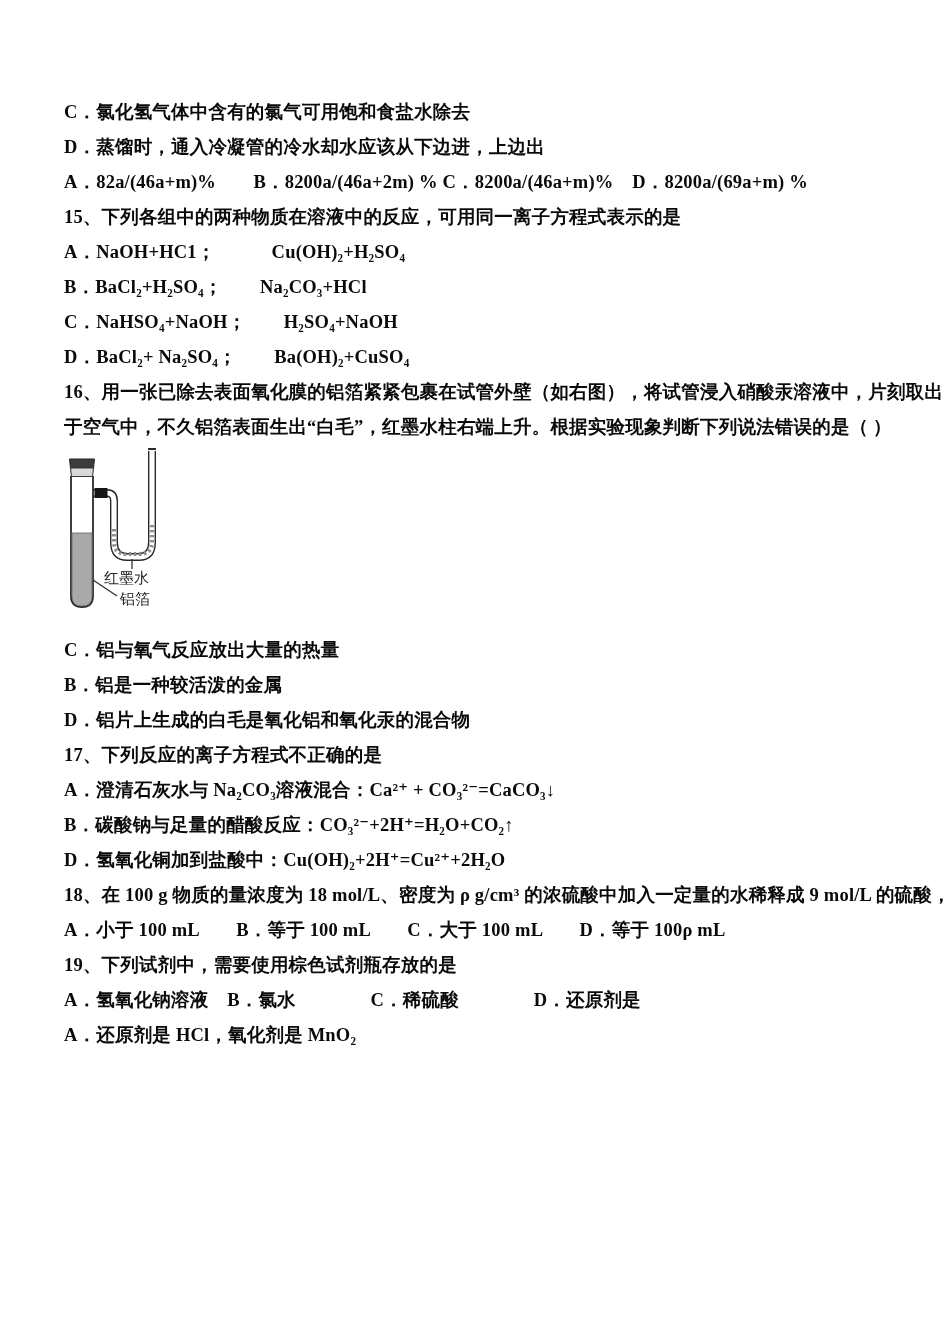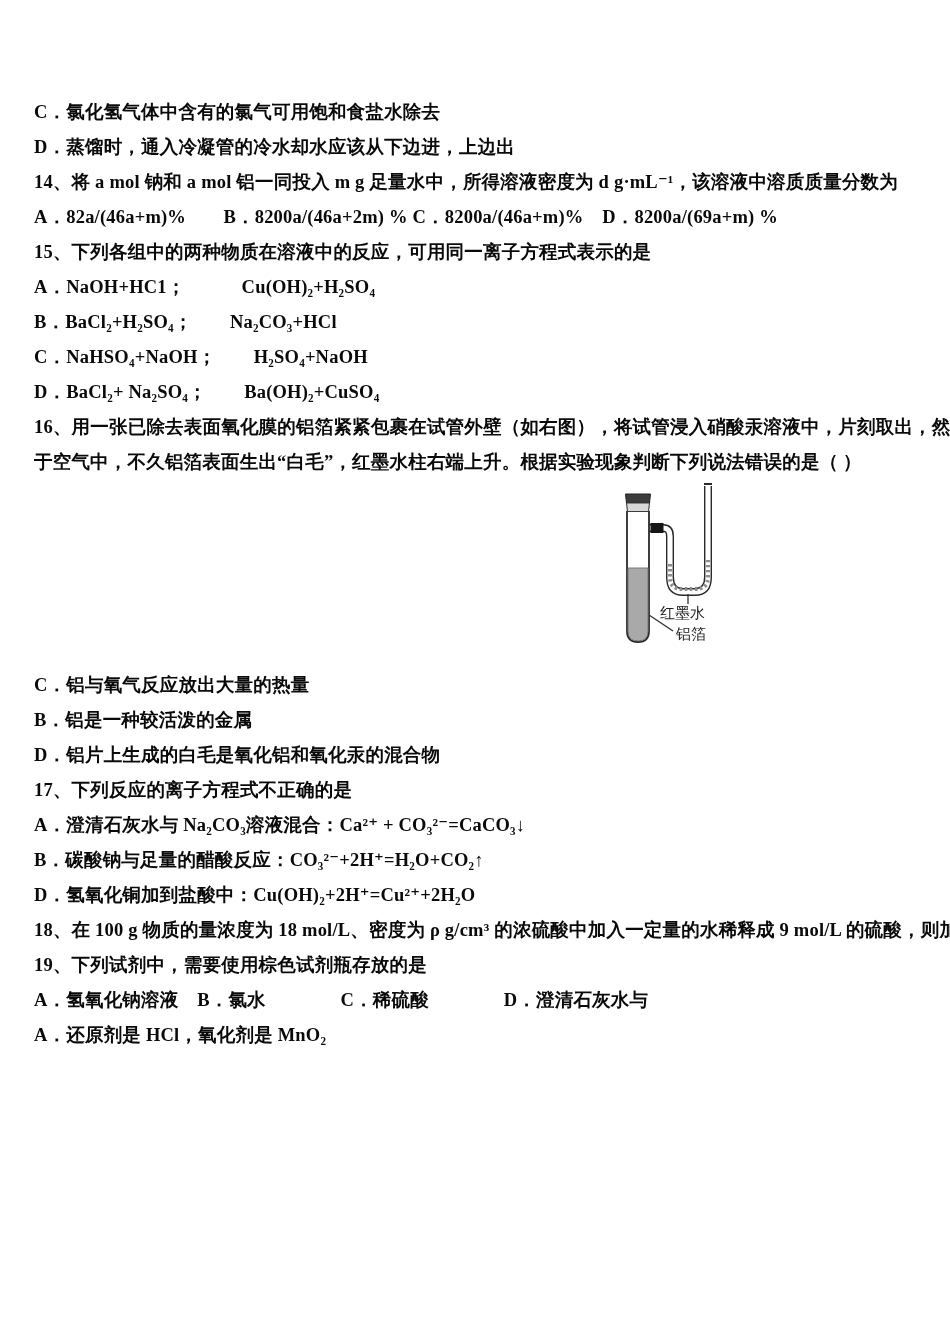--- a/index.html
+++ b/index.html
@@ -9,34 +9,33 @@
     height: 1344px;
     background: #ffffff;
     color: #0a0a0a;
     font-family: "Liberation Serif", "DejaVu Serif", serif;
     font-weight: bold;
     overflow: hidden;
   }
   .page {
     width: 776px;
     height: 1344px;
-    padding: 95px 36px 0 34px;
+    padding: 95px 36px 0 64px;
   }
   .line {
     margin: 0;
     height: 35px;
     line-height: 35px;
     font-size: 18.5px;
     white-space: pre;
     letter-spacing: 0.2px;
   }
   .fig {
     margin: 2px 0 10px 2px;
     height: 176px;
-    text-align: right;
   }
   .q20-line {
     margin-top: 8px;
     margin-bottom: 3px;
   }
   .delta-eq {
     display: inline-block;
     vertical-align: -5px;
     margin: 0 1px;
     text-align: center;
@@ -61,21 +60,20 @@
   }
 </style>
 </head>
 <body>
 
 <div class="page">
 
   <p class="line">C．氯化氢气体中含有的氯气可用饱和食盐水除去</p>
   <p class="line">D．蒸馏时，通入冷凝管的冷水却水应该从下边进，上边出</p>
 
-  <p class="line">14、将 a mol 钠和 a mol 铝一同投入 m g 足量水中，所得溶液密度为 d g·mL⁻¹，该溶液中溶质质量分数为</p>
   <p class="line">A．82a/(46a+m)%　　B．8200a/(46a+2m) % C．8200a/(46a+m)%　D．8200a/(69a+m) %</p>
 
   <p class="line">15、下列各组中的两种物质在溶液中的反应，可用同一离子方程式表示的是</p>
   <p class="line">A．NaOH+HC1；　　　Cu(OH)₂+H₂SO₄</p>
   <p class="line">B．BaCl₂+H₂SO₄；　　Na₂CO₃+HCl</p>
   <p class="line">C．NaHSO₄+NaOH；　　H₂SO₄+NaOH</p>
   <p class="line">D．BaCl₂+ Na₂SO₄；　　Ba(OH)₂+CuSO₄</p>
 
   <p class="line">16、用一张已除去表面氧化膜的铝箔紧紧包裹在试管外壁（如右图），将试管浸入硝酸汞溶液中，片刻取出，然后置</p>
   <p class="line">于空气中，不久铝箔表面生出“白毛”，红墨水柱右端上升。根据实验现象判断下列说法错误的是（ ）</p>
@@ -109,19 +107,20 @@
   <p class="line">C．铝与氧气反应放出大量的热量</p>
   <p class="line">B．铝是一种较活泼的金属</p>
   <p class="line">D．铝片上生成的白毛是氧化铝和氧化汞的混合物</p>
 
   <p class="line">17、下列反应的离子方程式不正确的是</p>
   <p class="line">A．澄清石灰水与 Na₂CO₃溶液混合：Ca²⁺ + CO₃²⁻=CaCO₃↓</p>
   <p class="line">B．碳酸钠与足量的醋酸反应：CO₃²⁻+2H⁺=H₂O+CO₂↑</p>
   <p class="line">D．氢氧化铜加到盐酸中：Cu(OH)₂+2H⁺=Cu²⁺+2H₂O</p>
 
   <p class="line">18、在 100 g 物质的量浓度为 18 mol/L、密度为 ρ g/cm³ 的浓硫酸中加入一定量的水稀释成 9 mol/L 的硫酸，则加入水的</p>
+  <p class="line">A．小于 100 mL　　B．等于 100 mL　　C．大于 100 mL　　D．等于 100ρ mL</p>
 
   <p class="line">19、下列试剂中，需要使用棕色试剂瓶存放的是</p>
-  <p class="line">A．氢氧化钠溶液　B．氯水　　　　C．稀硫酸　　　　D．澄清石灰水与</p>
+  <p class="line">A．氢氧化钠溶液　B．氯水　　　　C．稀硫酸　　　　D．还原剂是</p>
 
   <p class="line">A．还原剂是 HCl，氧化剂是 MnO₂</p>
 
 </div>
 
 </body></html>

